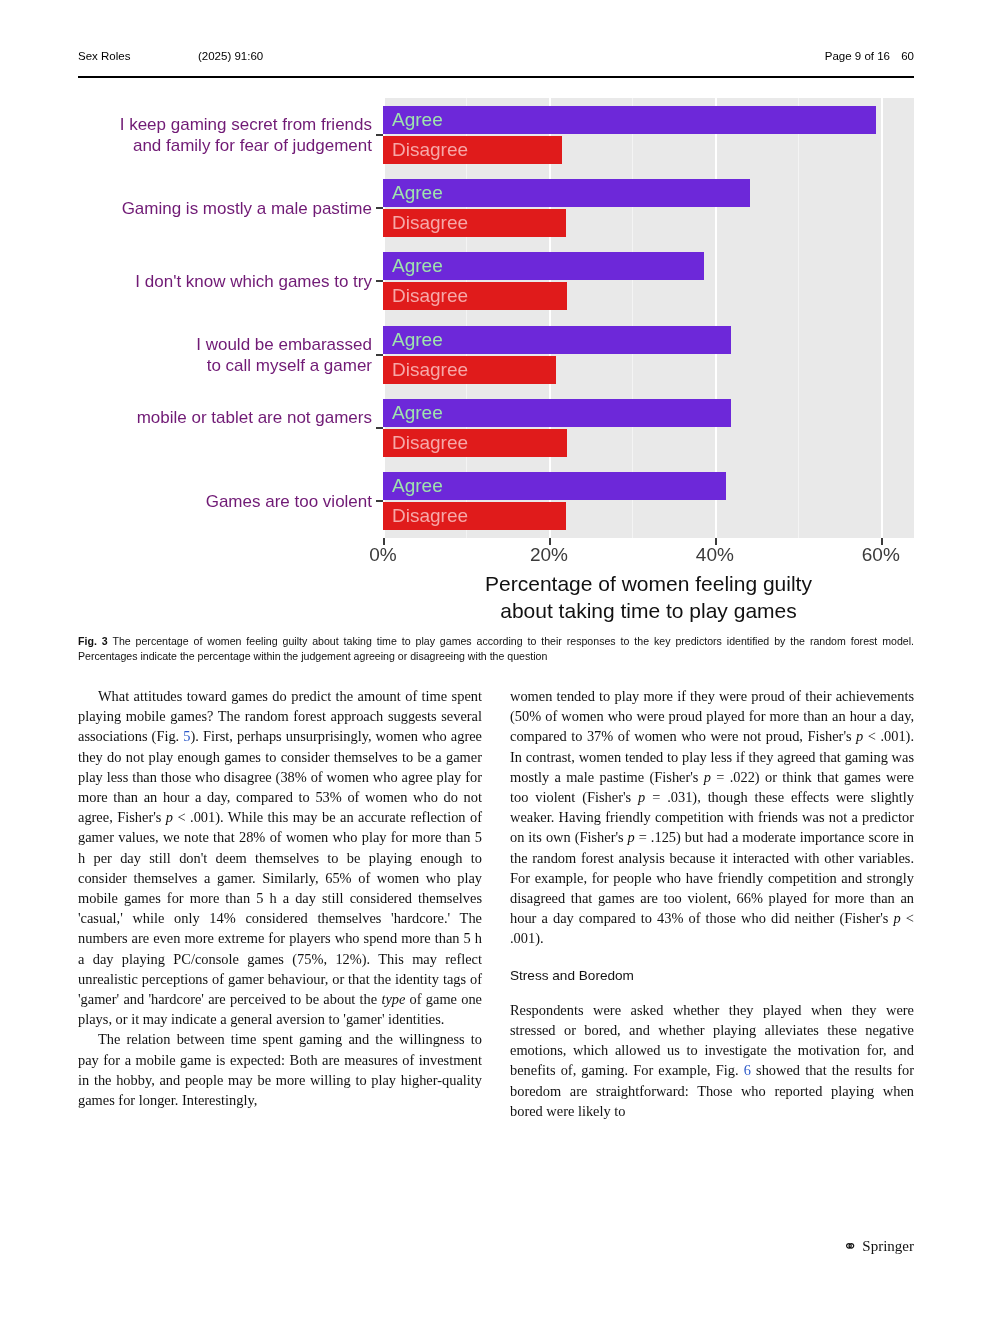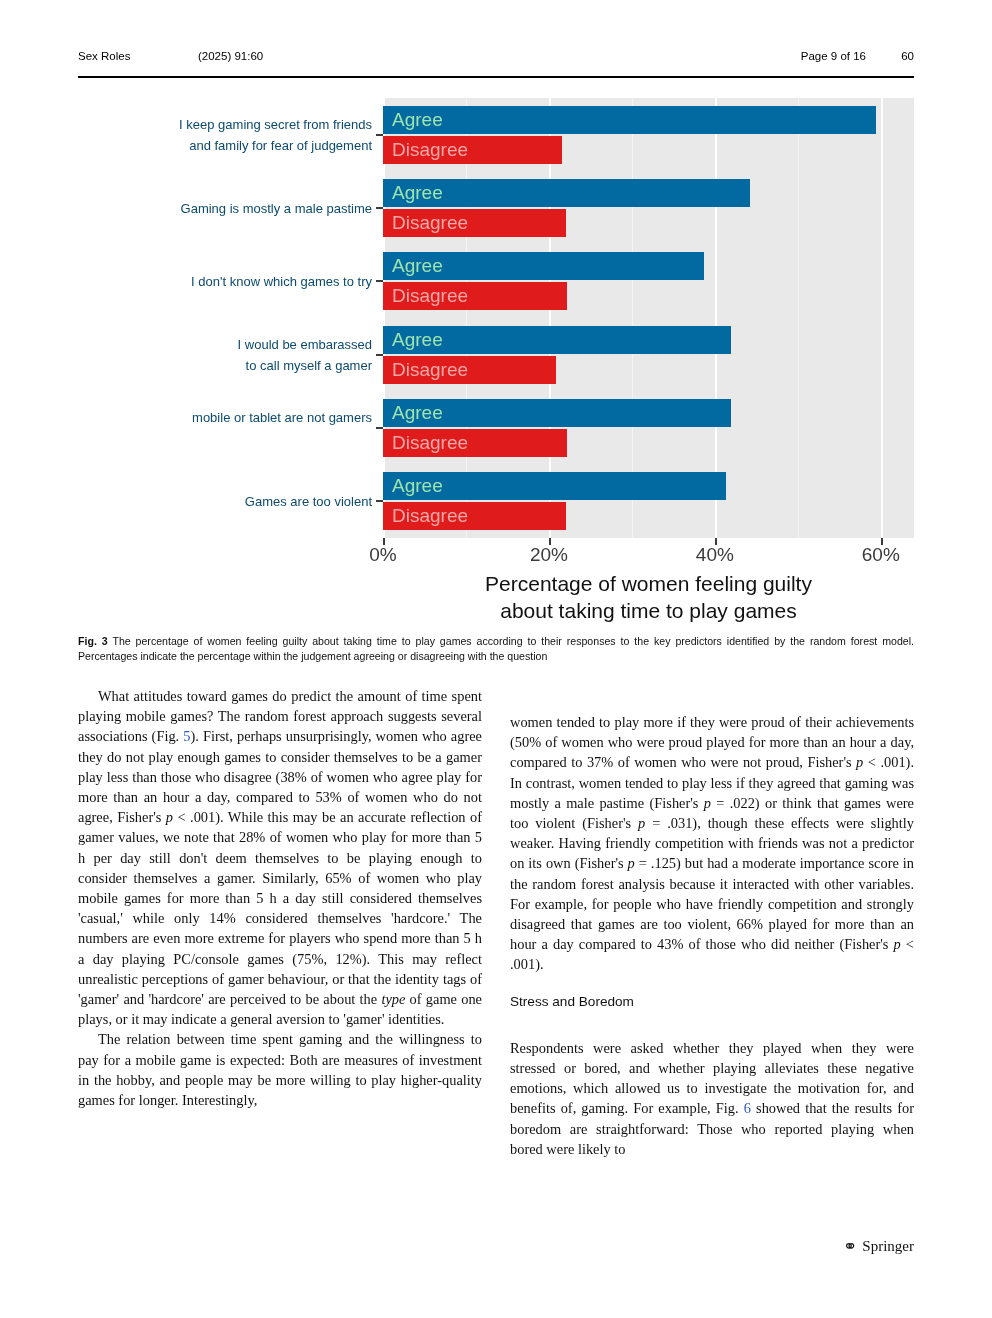--- a/index.html
+++ b/index.html
@@ -11,21 +11,21 @@
   .page{position:absolute;left:0;top:0;width:992px;height:1318px;}
 
   
   .runhead{
     position:absolute;left:78px;top:50px;width:836px;height:22px;
     font-family:"Liberation Sans", sans-serif;
     font-size:11.5px;color:#000;
   }
   .rh-left{position:absolute;left:0;top:0;}
   .rh-vol{position:absolute;left:120px;top:0;}
-  .rh-pageof{position:absolute;right:48px;top:0;padding-left:12px;}
+  .rh-pageof{position:absolute;right:24px;top:0;padding-left:12px;}
   .rh-artno{position:absolute;right:0;top:0;text-align:right;}
   .rule{
     position:absolute;left:78px;top:76px;width:836px;height:2px;background:#000;
   }
 
   
   .figure{position:absolute;left:78px;top:92px;width:836px;height:530px;}
 
   .plot-panel{
     position:absolute;left:305px;top:6px;width:531px;height:440px;
@@ -34,29 +34,29 @@
   .vgrid{position:absolute;top:0;width:2px;height:440px;background:#ffffff;}
   .vgrid.minor{width:1px;background:#f4f4f4;}
   .bar{
     position:absolute;left:0;height:28px;display:flex;align-items:center;
     box-sizing:border-box;
   }
   .bar .bl{
     font-family:"Liberation Sans", sans-serif;
     font-size:19px;padding-left:9px;white-space:nowrap;
   }
-  .bar.agree{background:#0369a1;}
+  .bar.agree{background:#6d28d9;}
   .bar.agree .bl{color:#9ee4ad;}
   .bar.disagree{background:#e01b1b;}
   .bar.disagree .bl{color:#f6a8a8;}
 
   .ylabel{
     position:absolute;right:542px;text-align:right;width:330px;
     font-family:"Liberation Sans", sans-serif;
-    font-size:13px;color:#0c4a6e;line-height:21px;
+    font-size:17px;color:#701a75;line-height:21px;
   }
   .ytick{
     position:absolute;left:298px;width:7px;height:2px;background:#3b3b3b;
   }
 
   .xaxis-ticks{position:absolute;left:305px;top:446px;width:531px;height:8px;}
   .xtick{position:absolute;top:0;width:2px;height:7px;background:#3b3b3b;}
   .xtlabel{
     position:absolute;top:452px;
     font-family:"Liberation Sans", sans-serif;
@@ -78,21 +78,21 @@
 
   
   .col{
     position:absolute;top:686px;width:404px;
     font-size:14.4px;line-height:20.2px;text-align:justify;
     color:#111;
   }
   .col.left{left:78px;}
   .col.right{left:510px;}
   .col p{margin:0;text-indent:20px;}
-  .col p.noind{text-indent:0;margin-top:26px;}
+  .col p.noind{text-indent:0;}
   .col .sec{
     font-family:"Liberation Sans", sans-serif;
     font-size:13.6px;font-weight:normal;margin:17px 0 14px 0;text-indent:0;
     text-align:left;
   }
   .lnk{color:#2b58c8;}
   .it{font-style:italic;}
 
   
   .springer{

